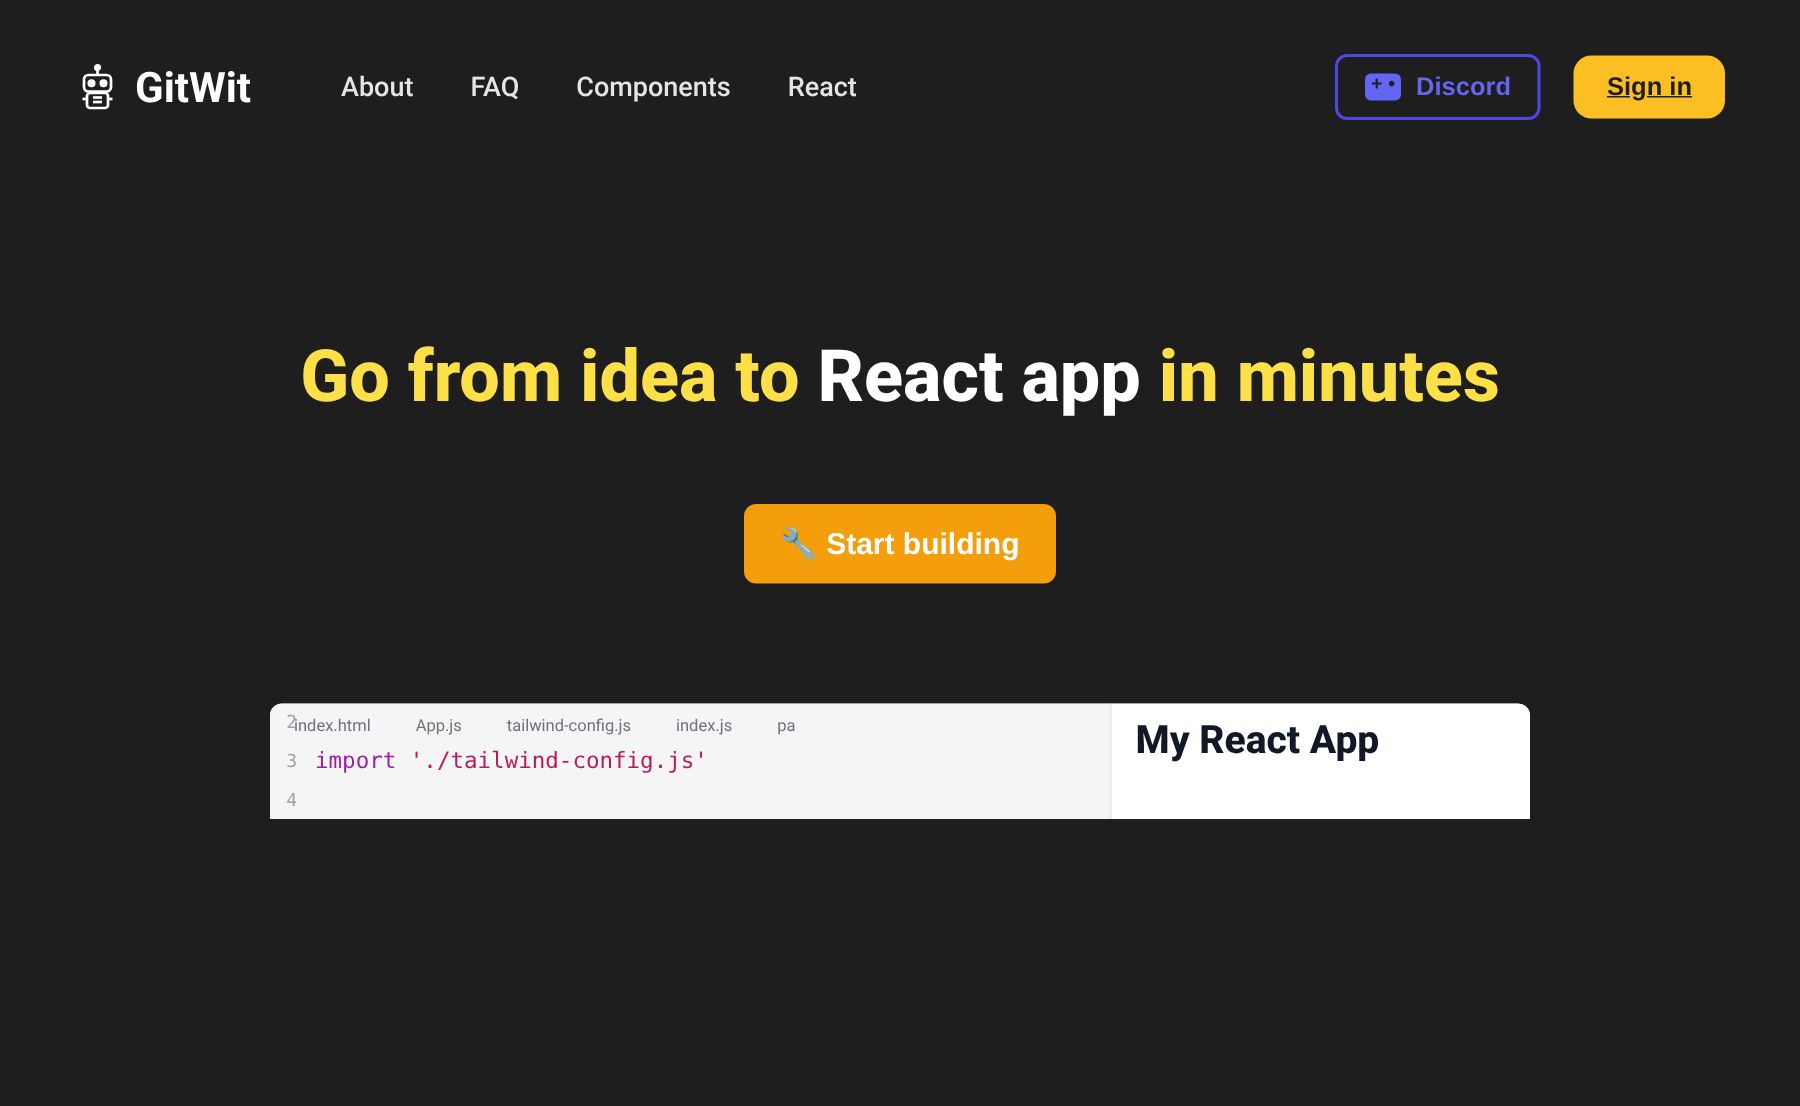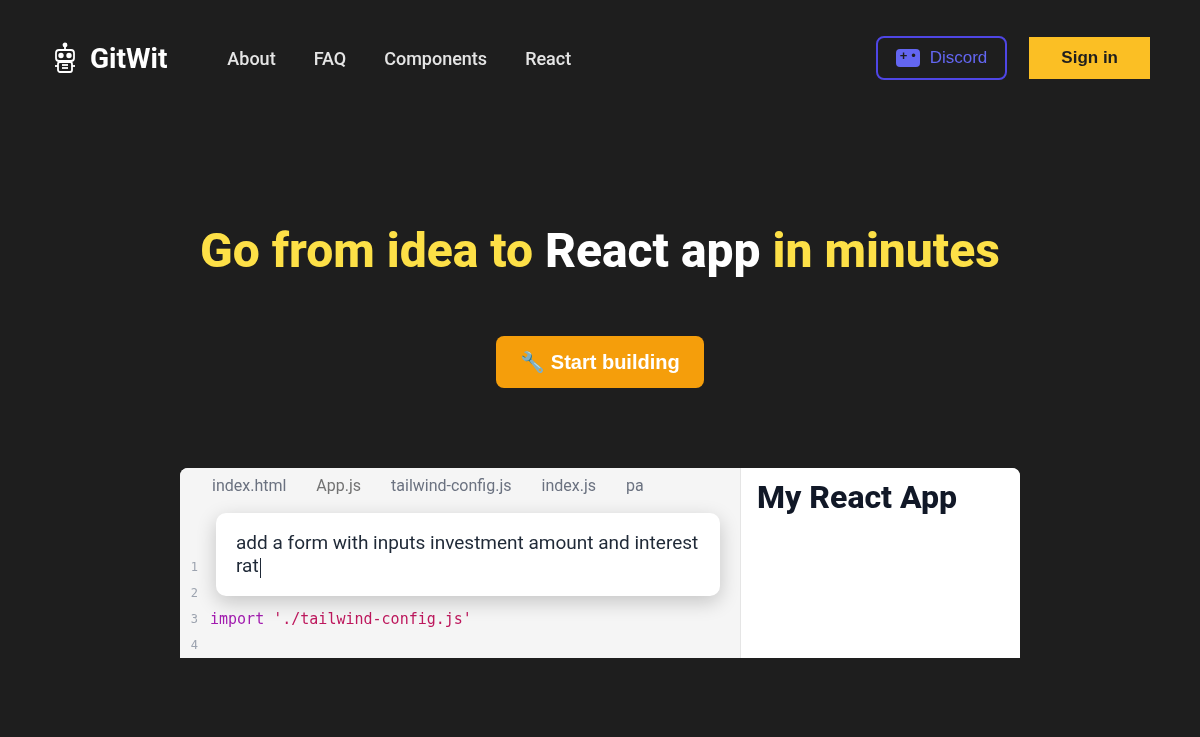--- a/index.html
+++ b/index.html
@@ -59,21 +59,21 @@
     .discord-btn {
       display: flex;
       align-items: center;
       gap: 10px;
       padding: 10px 18px;
       border: 2px solid #4f46e5;
       border-radius: 8px;
       background: transparent;
       cursor: pointer;
       font-size: 17px;
-      font-weight: 400;
+      font-weight: 700;
       color: #6366f1;
     }
     
     .discord-icon {
       width: 24px;
       height: 18px;
       background: #6366f1;
       border-radius: 4px;
       position: relative;
     }
@@ -91,28 +91,29 @@
     .discord-icon::after {
       content: "•";
       position: absolute;
       right: 4px;
       top: -1px;
       color: #1e1e1e;
       font-size: 13px;
     }
     
     .signin-btn {
-      padding: 11px 32px;
+      padding: 11px 22px;
       background: #fbbf24;
       border: none;
-      border-radius: 0;
+      border-radius: 12px;
       cursor: pointer;
       font-size: 17px;
       font-weight: 600;
       color: #1e1e1e;
+      text-decoration: underline;
     }
     
     .hero {
       text-align: center;
       padding: 105px 50px 0;
     }
     
     .hero-title {
       font-size: 48px;
       font-weight: 800;
@@ -152,24 +153,24 @@
     }
     
     .editor-left {
       flex: 1;
       min-width: 0;
       position: relative;
     }
     
     .editor-tabs {
       display: flex;
-      padding: 8px 32px 0;
+      padding: 8px 16px 0;
       gap: 30px;
       background: #f5f5f5;
-      font-size: 16px;
+      font-size: 11px;
       color: #6b7280;
     }
     
     .editor-tab {
       cursor: pointer;
       padding-bottom: 4px;
     }
     
     .editor-tab.active {
       color: #737373;
@@ -231,21 +232,21 @@
     .kw-string { color: #be185d; }
     
     .editor-right {
       width: 280px;
       background: #ffffff;
       padding: 10px 16px;
       border-left: 1px solid #e5e5e5;
     }
     
     .app-title {
-      font-size: 32px;
+      font-size: 26px;
       font-weight: 800;
       color: #111827;
       white-space: nowrap;
     }
     
     .robot-icon {
       width: 30px;
       height: 32px;
     }
   </style>
@@ -295,23 +296,20 @@
 <div class="editor-preview">
   <div class="editor-left">
     <div class="editor-tabs">
       <span class="editor-tab">index.html</span>
       <span class="editor-tab active">App.js</span>
       <span class="editor-tab">tailwind-config.js</span>
       <span class="editor-tab">index.js</span>
       <span class="editor-tab">pa</span>
     </div>
 
-    <div class="prompt-box">
-      <span class="prompt-text">add a form with inputs investment amount and interest rat</span><span class="prompt-cursor"></span>
-    </div>
 
     <div class="code-area">
       <div class="code-line">
         <span class="line-number">1</span>
         <span class="code-content"></span>
       </div>
       <div class="code-line">
         <span class="line-number">2</span>
         <span class="code-content"></span>
       </div>

